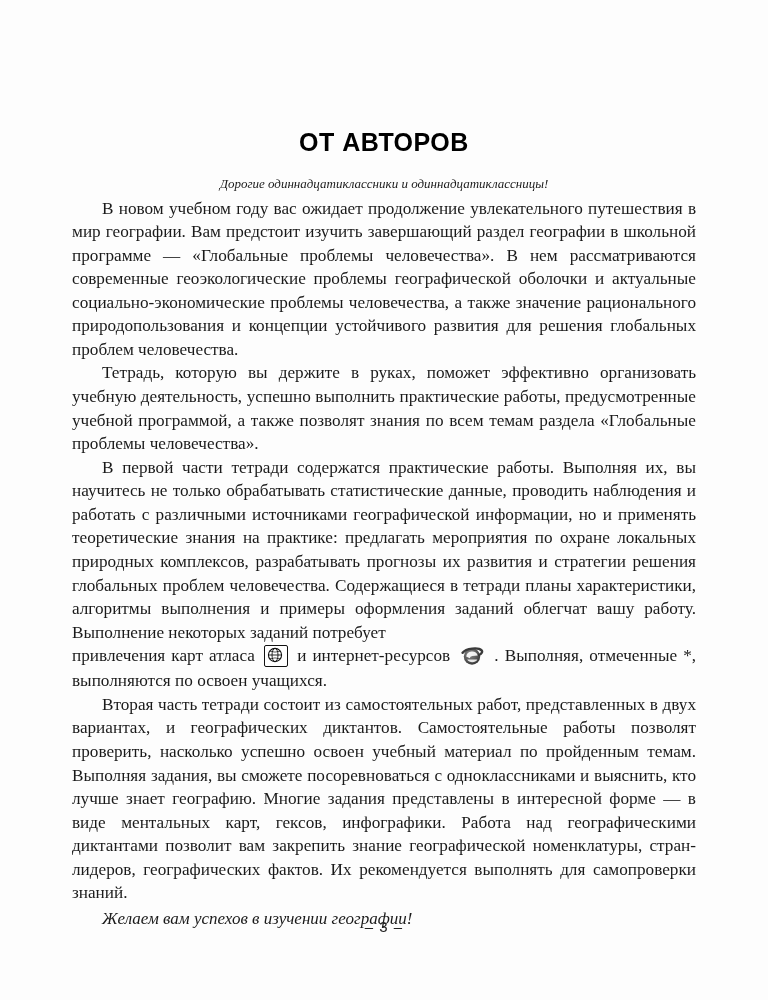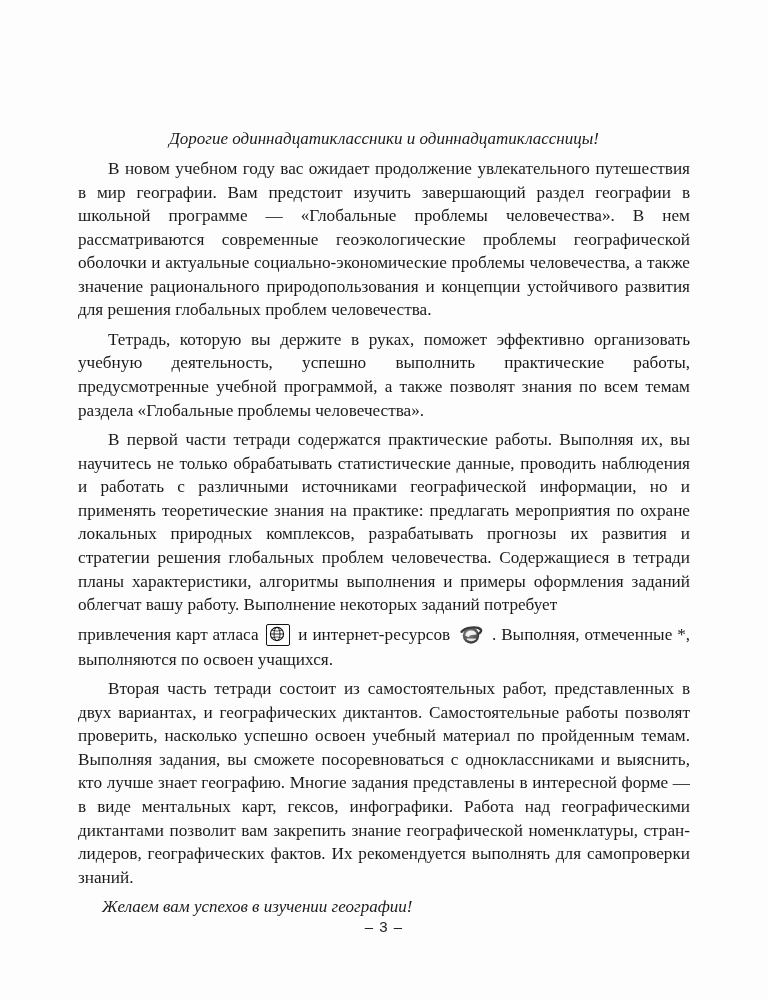--- a/index.html
+++ b/index.html
@@ -32,27 +32,27 @@
     font-family: "Liberation Sans", sans-serif;
     font-weight: bold;
     font-size: 25px;
     letter-spacing: 0.5px;
     text-align: center;
     margin: 0 0 18px 0;
     color: #000000;
   }
   .salutation {
     font-style: italic;
-    font-size: 17px;
+    font-size: 13px;
     text-align: center;
     margin: 0 0 4px 0;
     line-height: 1.35;
   }
   p.body-par {
-    margin: 6px;
+    margin: 0;
     font-size: 17.2px;
     line-height: 1.37;
     text-align: justify;
     text-indent: 30px;
     hyphens: auto;
     -webkit-hyphens: auto;
   }
   p.body-par.no-indent {
     text-indent: 0;
   }
@@ -99,20 +99,21 @@
     color: #222;
     letter-spacing: 1px;
   }
 </style>
 </head>
 <body>
 
 <div class="page">
   <div class="content">
 
+    <h1 class="page-title">ОТ АВТОРОВ</h1>
 
     <p class="salutation">Дорогие одиннадцатиклассники и одиннадцатиклассницы!</p>
 
     <p class="body-par">В новом учебном году вас ожидает продолжение увлекательного путешествия в мир географии. Вам предстоит изучить завершающий раздел географии в школьной программе — «Глобальные проблемы человечества». В нем рассматриваются современные геоэкологические проблемы географической оболочки и актуальные социально-экономические проблемы человечества, а также значение рационального природопользования и концепции устойчивого развития для решения глобальных проблем человечества.</p>
 
     <p class="body-par">Тетрадь, которую вы держите в руках, поможет эффективно организовать учебную деятельность, успешно выполнить практические работы, предусмотренные учебной программой, а также позволят знания по всем темам раздела «Глобальные проблемы человечества».</p>
 
     <p class="body-par">В первой части тетради содержатся практические работы. Выполняя их, вы научитесь не только обрабатывать статистические данные, проводить наблюдения и работать с различными источниками географической информации, но и применять теоретические знания на практике: предлагать мероприятия по охране локальных природных комплексов, разрабатывать прогнозы их развития и стратегии решения глобальных проблем человечества. Содержащиеся в тетради планы характеристики, алгоритмы выполнения и примеры оформления заданий облегчат вашу работу. Выполнение некоторых заданий потребует</p>
 
     <p class="body-par no-indent with-icons">

